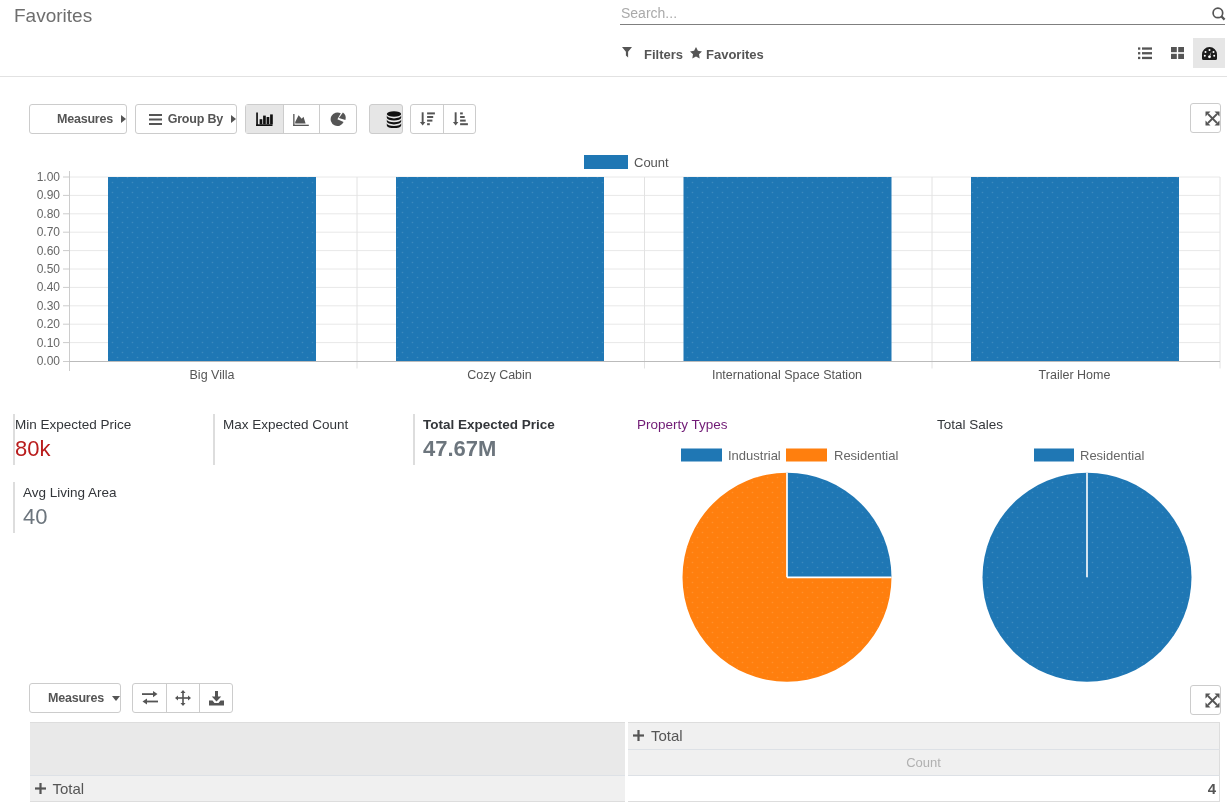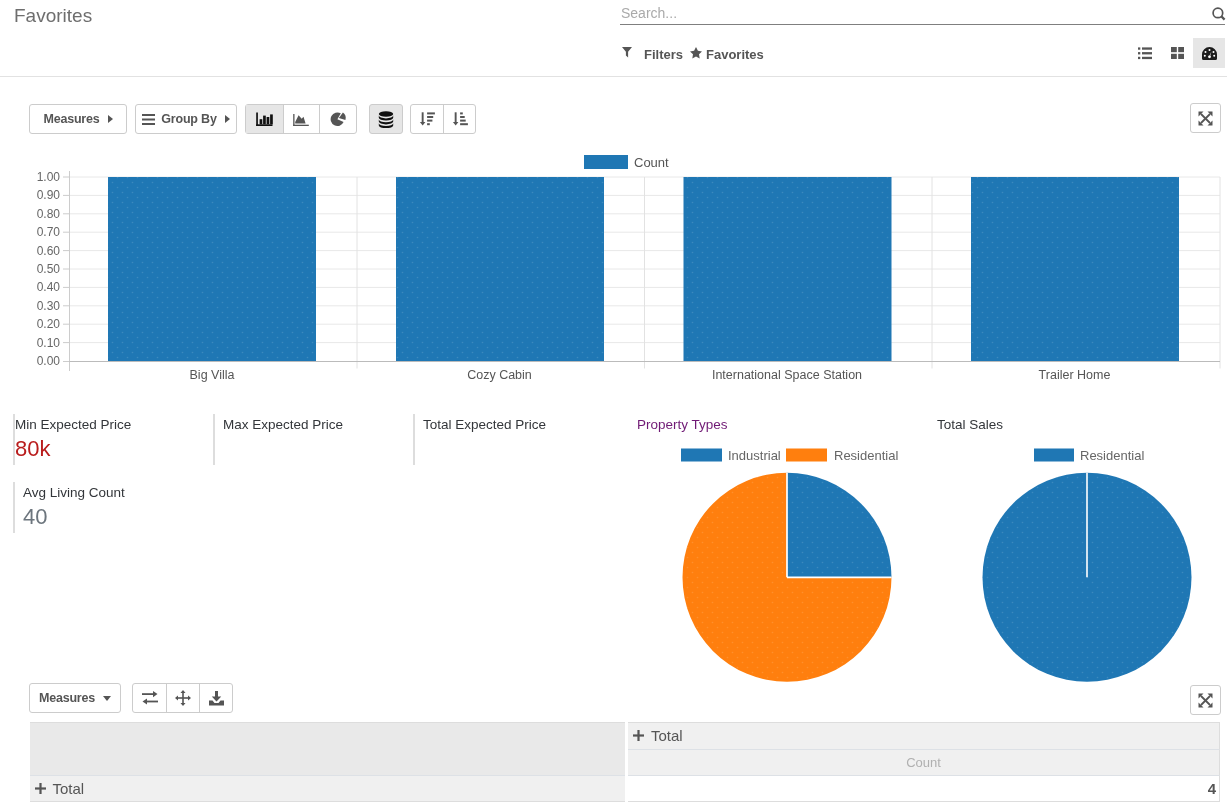--- a/index.html
+++ b/index.html
@@ -1,20 +1,20 @@
 <!DOCTYPE html>
 <html><head>
 <meta charset="utf-8">
 <style>
   * { box-sizing: border-box; margin: 0; padding: 0; }
   html,body { width:1227px; height:805px; background:#fff; overflow:hidden;
     font-family:"Liberation Sans", sans-serif; }
   .abs { position:absolute; }
   .btn { position:absolute; border:1px solid #ccc; background:#fff; border-radius:3px;
-    display:flex; align-items:center; justify-content:center; color:#555;
+    display:flex; align-items:center; justify-content:flex-end; color:#555;
     font-size:12.5px; font-weight:bold; letter-spacing:-0.2px; }
   .grp { position:absolute; border:1px solid #ccc; border-radius:3px; background:#fff;
     display:flex; }
   .grp .cell { display:flex; align-items:center; justify-content:center; height:100%; }
   .grp .cell + .cell { border-left:1px solid #ccc; }
   .active { background:#e6e6e6; }
 </style>
 </head>
 <body>
 
@@ -232,27 +232,28 @@
     <text x="787" y="238.5">International Space Station</text>
     <text x="1074.5" y="238.5">Trailer Home</text>
   </g>
 </svg>
 
 <div class="abs" style="left:13px; top:414px; width:190px; height:51px; border-left:2px solid #ddd; ">
   <div style="font-size:13.5px; color:#33363a; margin-top:3px;">Min Expected Price</div>
   <div style="font-size:22px; color:#b91c1c; margin-top:4px;">80k</div>
 </div>
 <div class="abs" style="left:213px; top:414px; width:190px; height:51px; border-left:2px solid #ddd; padding-left:8px;">
-  <div style="font-size:13.5px; color:#33363a; margin-top:3px;">Max Expected Price</div>
-</div>
-<div class="abs" style="left:413px; top:414px; width:190px; height:51px; border-left:2px solid #ddd; padding-left:8px;">
+  <div style="font-size:13.5px; color:#33363a; margin-top:3px;">Max Expected Count</div>
+</div>
+<div class="abs" style="left:413px; top:414px; width:190px; height:51px; border-left:2px solid #ddd; padding-left:8px;font-weight:bold;">
   <div style="font-size:13.5px; color:#33363a; margin-top:3px;">Total Expected Price</div>
+  <div style="font-size:22px; color:#6c757d; margin-top:4px;">47.67M</div>
 </div>
 <div class="abs" style="left:13px; top:482px; width:190px; height:51px; border-left:2px solid #ddd; padding-left:8px;">
-  <div style="font-size:13.5px; color:#33363a; margin-top:3px;">Avg Living Count</div>
+  <div style="font-size:13.5px; color:#33363a; margin-top:3px;">Avg Living Area</div>
   <div style="font-size:22px; color:#6c757d; margin-top:4px;">40</div>
 </div>
 
 <div class="abs" style="left:637px; top:417px; font-size:13.5px; color:#701a75;">Property Types</div>
 <div class="abs" style="left:937px; top:417px; font-size:13.5px; color:#33363a;">Total Sales</div>
 
 <svg class="abs" style="left:620px; top:440px;" width="607" height="250" viewBox="0 0 607 250">
 
   <rect x="61" y="8.5" width="41" height="13" fill="#1f77b4"></rect>
   <text x="108" y="19.5" font-size="13" fill="#666">Industrial</text>

